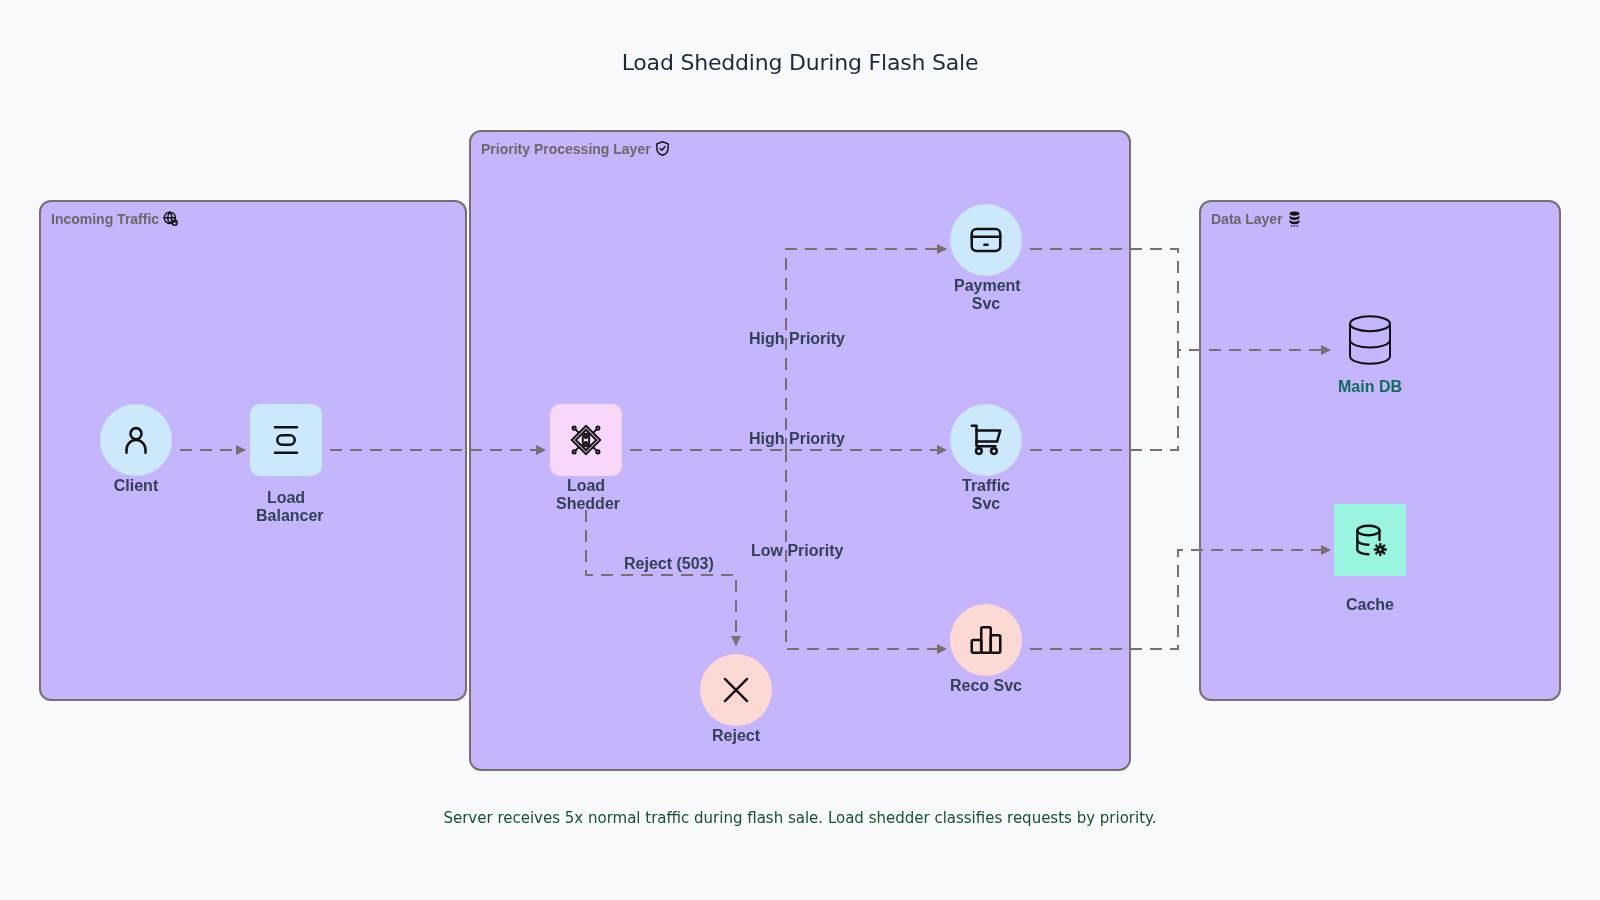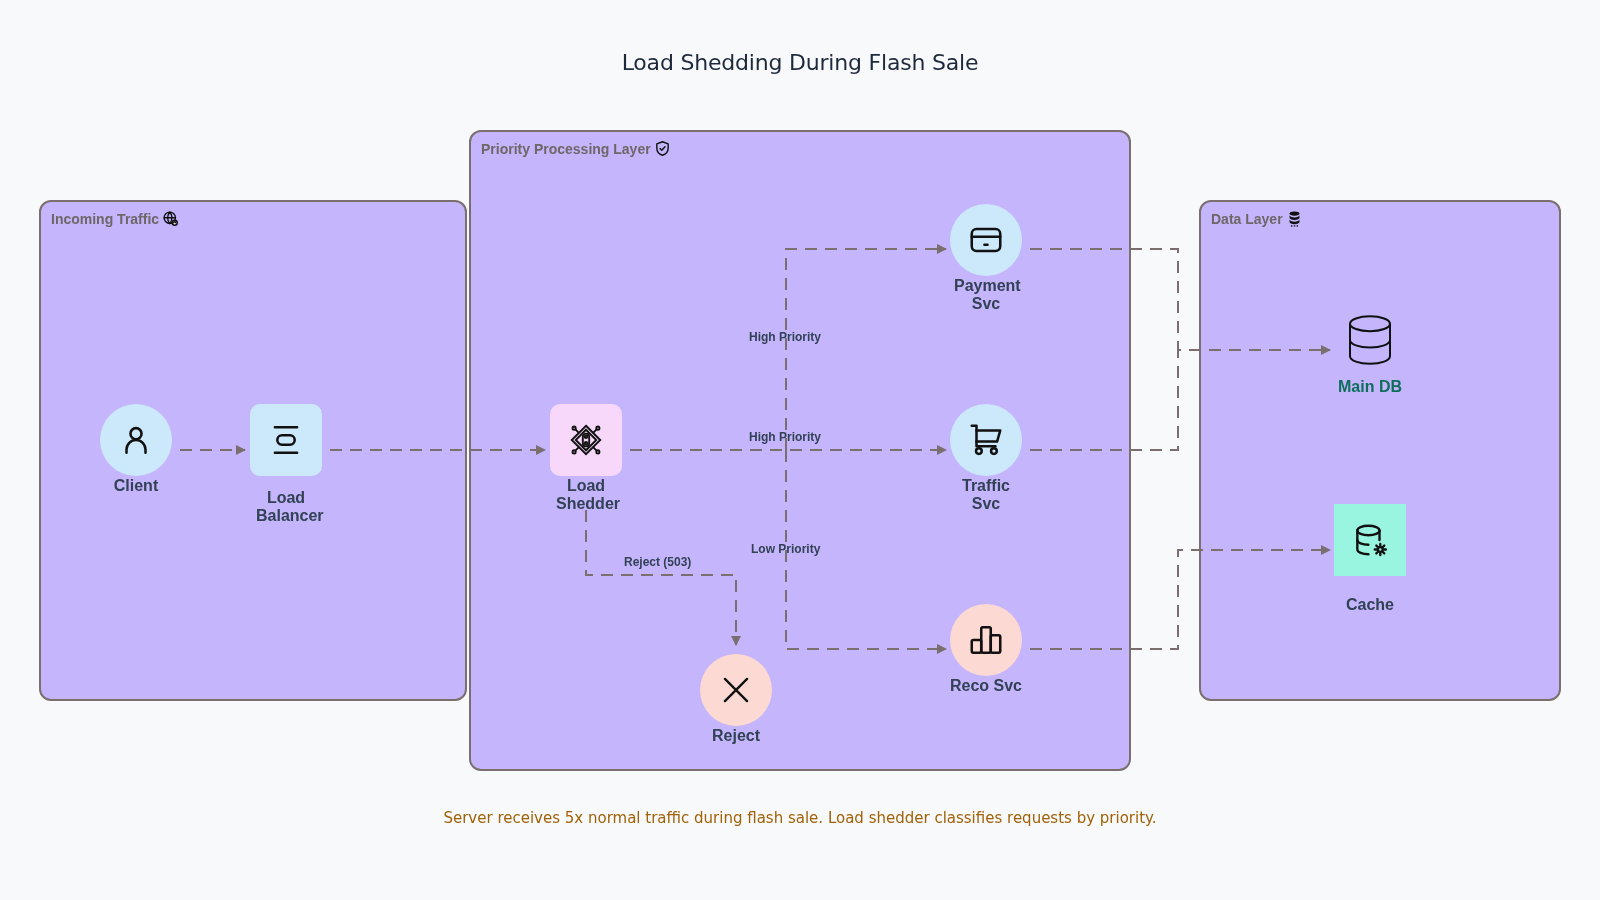--- a/index.html
+++ b/index.html
@@ -1,28 +1,28 @@
 <!DOCTYPE html>
 <html><head>
 <meta charset="utf-8">
 <style>
   html, body { margin:0; padding:0; }
   body { width:1600px; height:900px; background:#f7f9fb; position:relative; overflow:hidden; font-family:"Liberation Sans", sans-serif; }
   .title { position:absolute; left:0; width:1600px; top:50px; text-align:center; font-size:22px; color:#1e293b; font-family:"DejaVu Sans", sans-serif; letter-spacing:-0.2px; }
-  .caption { position:absolute; left:0; width:1600px; top:809px; text-align:center; font-size:15px; color:#a16207; font-family:"DejaVu Sans", sans-serif; }
+  .caption { position:absolute; left:0; width:1600px; top:809px; text-align:center; font-size:15px; color:#14532d; font-family:"DejaVu Sans", sans-serif; }
   .group { position:absolute; background:#c4b5fd; border:2px solid #7a6e6e; border-radius:12px; box-sizing:border-box; }
   .group-label { position:absolute; left:10px; top:8px; font-size:14px; font-weight:bold; color:#6f6666; display:flex; align-items:center; gap:3px; white-space:nowrap; }
   .group-label svg { width:17px; height:17px; }
   svg.edges { position:absolute; left:0; top:0; width:1600px; height:900px; pointer-events:none; }
   .node { position:absolute; width:72px; height:72px; display:flex; align-items:center; justify-content:center; box-sizing:border-box; }
   .node.circle { border-radius:50%; }
   .node.rounded { border-radius:10px; }
   .node svg { width:38px; height:38px; }
   .nlabel { position:absolute; width:120px; text-align:center; font-size:16px; font-weight:bold; color:#334155; line-height:18px; }
-  .elabel { position:absolute; font-size:12px; font-weight:bold; color:#334155; white-space:nowrap; }
+  .elabel { position:absolute; font-size:16px; font-weight:bold; color:#334155; white-space:nowrap; }
 </style>
 </head>
 <body>
 
 <div class="title">Load Shedding During Flash Sale</div>
 
 <div class="group" style="left:39px; top:200px; width:428px; height:501px;">
   <div class="group-label">
     <span>Incoming Traffic</span>
     <svg viewBox="0 0 24 24" fill="none" stroke="#111" stroke-width="2" stroke-linecap="round">

